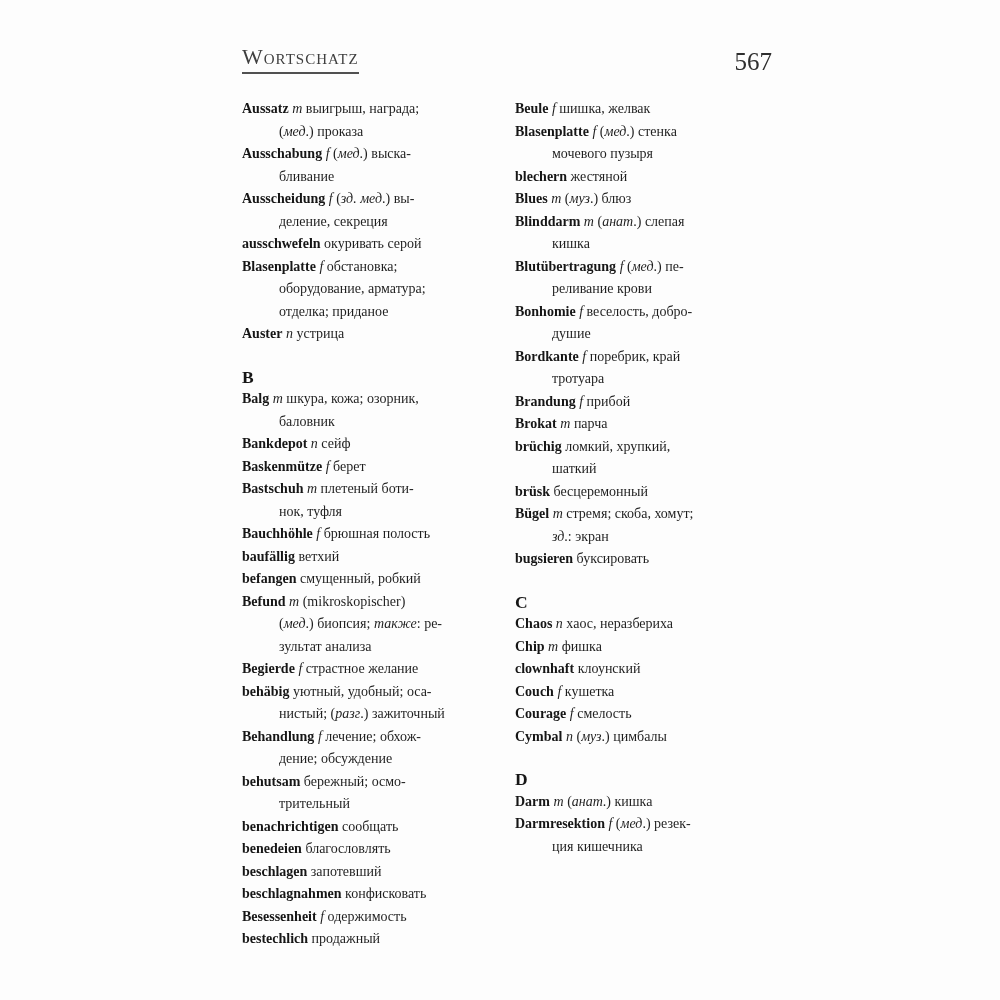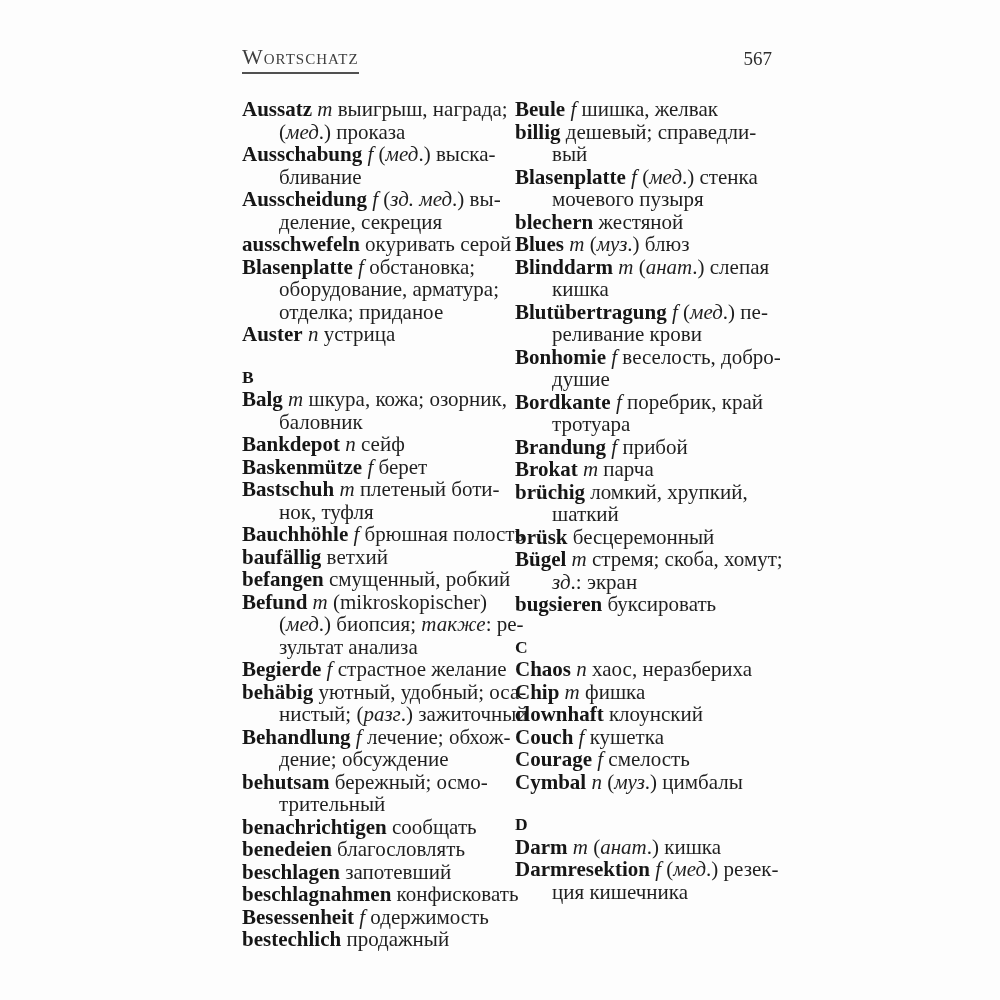--- a/index.html
+++ b/index.html
@@ -30,35 +30,35 @@
   .running-title {
     font-variant: small-caps;
     font-size: 22px;
     letter-spacing: 1px;
     color: #3f3f3f;
     border-bottom: 2px solid #515151;
     padding-bottom: 4px;
     line-height: 1;
   }
   .page-number {
-    font-size: 19px;
+    font-size: 25px;
     color: #2e2e2e;
     line-height: 1;
     padding-top: 3px;
   }
   .columns {
     display: flex;
     gap: 16px;
   }
   .col {
     width: 257px;
     flex: 0 0 257px;
   }
   .entry {
-    font-size: 21px;
+    font-size: 14px;
     line-height: 22.5px;
     padding-left: 37px;
     text-indent: -37px;
     white-space: nowrap;
   }
   .entry b {
     font-weight: 700;
     color: #161616;
   }
   .entry i {
@@ -103,21 +103,20 @@
         <div class="entry"><b>behutsam</b> бережный; осмо-<br>трительный</div>
         <div class="entry"><b>benachrichtigen</b> сообщать</div>
         <div class="entry"><b>benedeien</b> благословлять</div>
         <div class="entry"><b>beschlagen</b> запотевший</div>
         <div class="entry"><b>beschlagnahmen</b> конфисковать</div>
         <div class="entry"><b>Besessenheit</b> <i>f</i> одержимость</div>
         <div class="entry"><b>bestechlich</b> продажный</div>
       </div>
     <div class="col" id="col-right">
         <div class="entry"><b>Beule</b> <i>f</i> шишка, желвак</div>
-        <div class="entry"><b>billig</b> дешевый; справедли-<br>вый</div>
         <div class="entry"><b>Blasenplatte</b> <i>f</i> (<i>мед</i>.) стенка<br>мочевого пузыря</div>
         <div class="entry"><b>blechern</b> жестяной</div>
         <div class="entry"><b>Blues</b> <i>m</i> (<i>муз</i>.) блюз</div>
         <div class="entry"><b>Blinddarm</b> <i>m</i> (<i>анат</i>.) слепая<br>кишка</div>
         <div class="entry"><b>Blutübertragung</b> <i>f</i> (<i>мед</i>.) пе-<br>реливание крови</div>
         <div class="entry"><b>Bonhomie</b> <i>f</i> веселость, добро-<br>душие</div>
         <div class="entry"><b>Bordkante</b> <i>f</i> поребрик, край<br>тротуара</div>
         <div class="entry"><b>Brandung</b> <i>f</i> прибой</div>
         <div class="entry"><b>Brokat</b> <i>m</i> парча</div>
         <div class="entry"><b>brüchig</b> ломкий, хрупкий,<br>шаткий</div>

